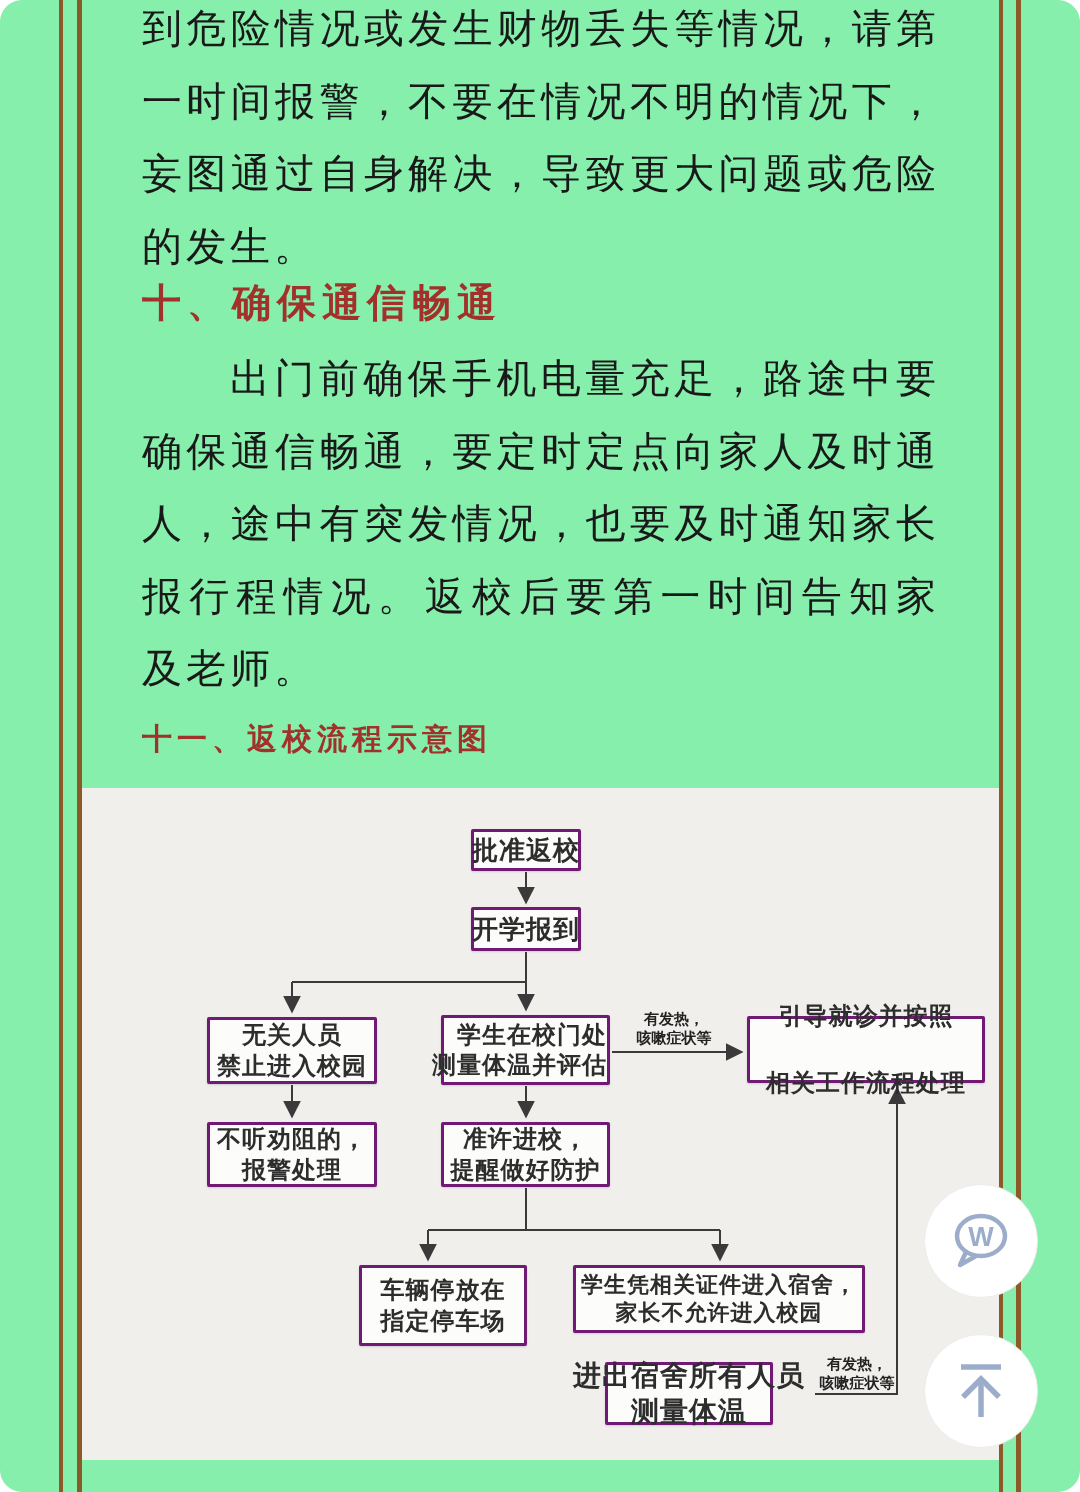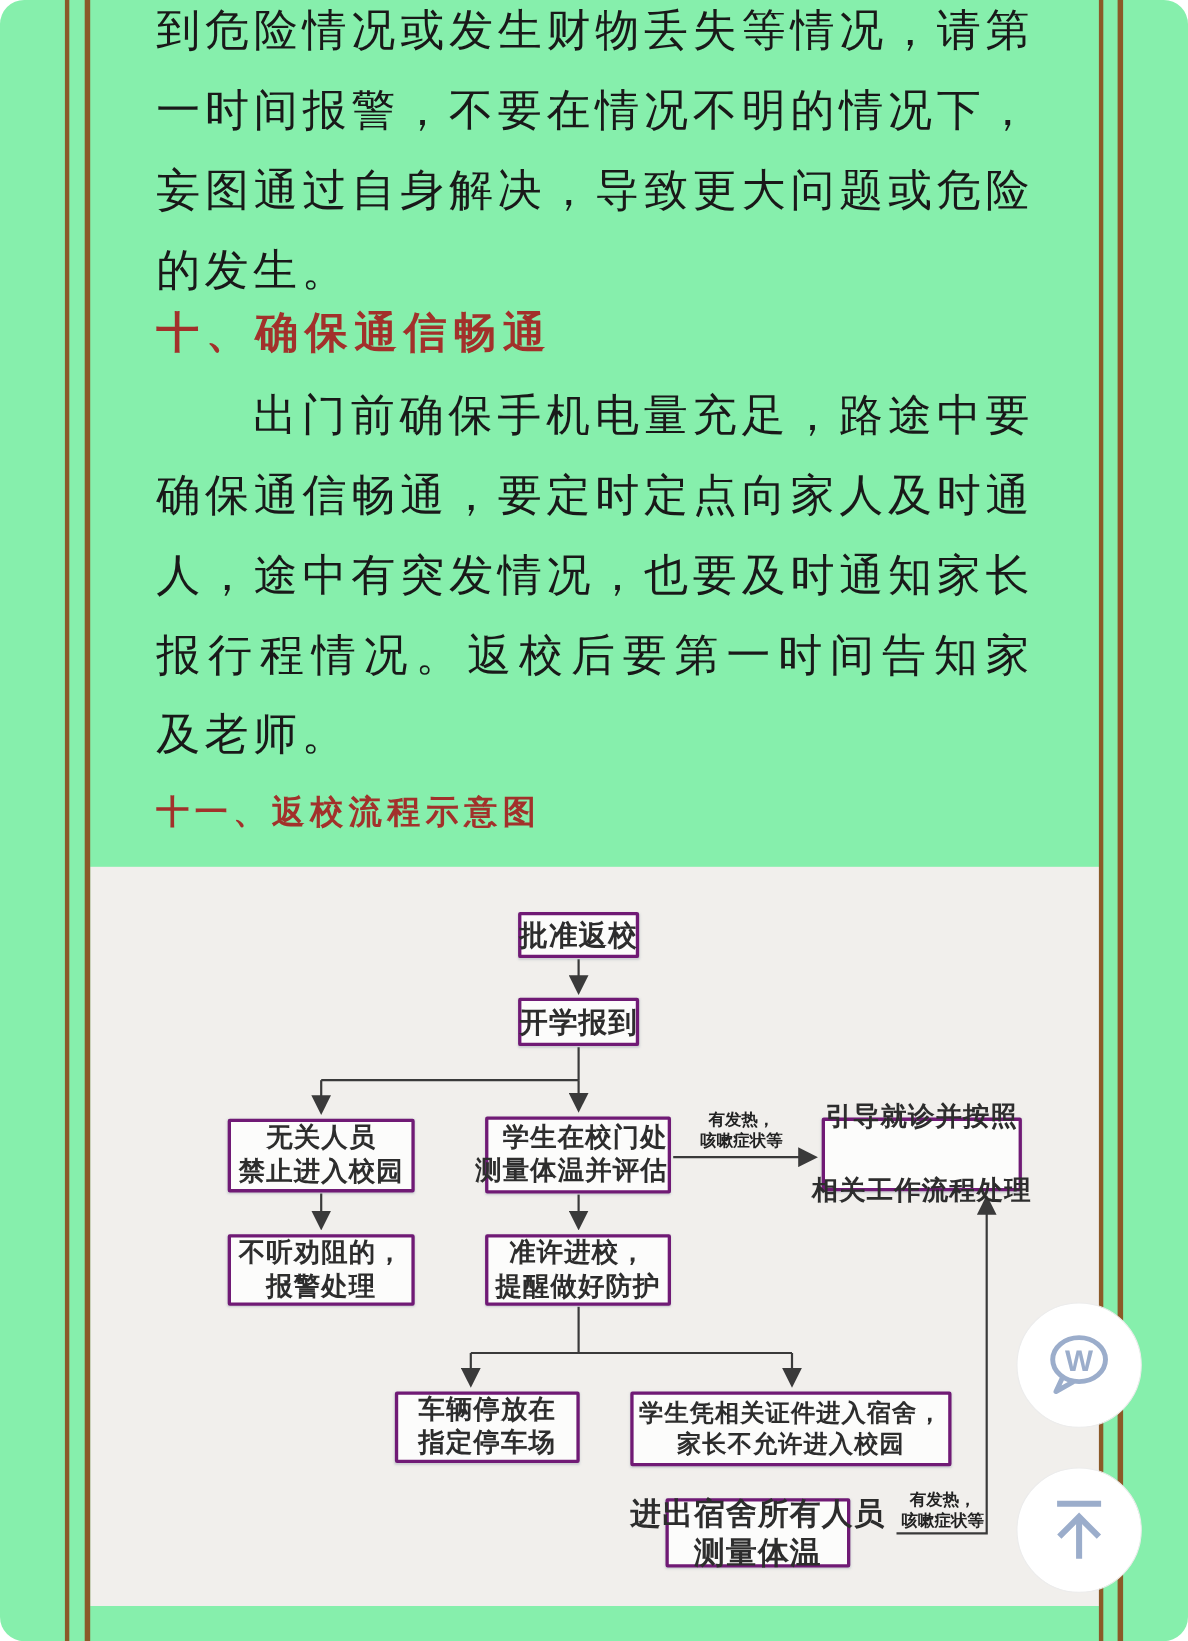--- a/index.html
+++ b/index.html
@@ -101,33 +101,33 @@
           <span>开学报到</span>
         </div>
         <div class="flow-box" style="left: 125px; top: 229px; width: 170px; height: 67px; font-size: 24px; text-align: right;">
           <span>无关人员</span>
           <span>禁止进入校园</span>
         </div>
         <div class="flow-box" style="left: 359px; top: 227px; width: 169px; height: 70px; font-size: 24px; align-items: flex-end;">
           <span>学生在校门处</span>
           <span>测量体温并评估</span>
         </div>
-        <div class="flow-box" style="left: 665px; top: 228px; width: 182px; height: 67px; font-size: 24px; gap: 36px;">
+        <div class="flow-box" style="left: 665px; top: 228px; width: 238px; height: 67px; font-size: 24px; gap: 36px;">
           <span>引导就诊并按照</span>
           <span>相关工作流程处理</span>
         </div>
         <div class="flow-box" style="left: 125px; top: 334px; width: 170px; height: 65px; font-size: 24px;">
           <span>不听劝阻的，</span>
           <span>报警处理</span>
         </div>
         <div class="flow-box" style="left: 359px; top: 334px; width: 169px; height: 65px; font-size: 24px;">
           <span>准许进校，</span>
           <span>提醒做好防护</span>
         </div>
-        <div class="flow-box" style="left: 277px; top: 477px; width: 168px; height: 65px; font-size: 24px; justify-content: flex-end;">
+        <div class="flow-box" style="left: 277px; top: 477px; width: 168px; height: 81px; font-size: 24px;">
           <span>车辆停放在</span>
           <span>指定停车场</span>
         </div>
         <div class="flow-box" style="left: 491px; top: 477px; width: 292px; height: 68px; font-size: 22px;">
           <span>学生凭相关证件进入宿舍，</span>
           <span>家长不允许进入校园</span>
         </div>
         <div class="flow-box" style="left: 523px; top: 574px; width: 168px; height: 63px; font-size: 28px;">
           <span>进出宿舍所有人员</span>
           <span>测量体温</span>

